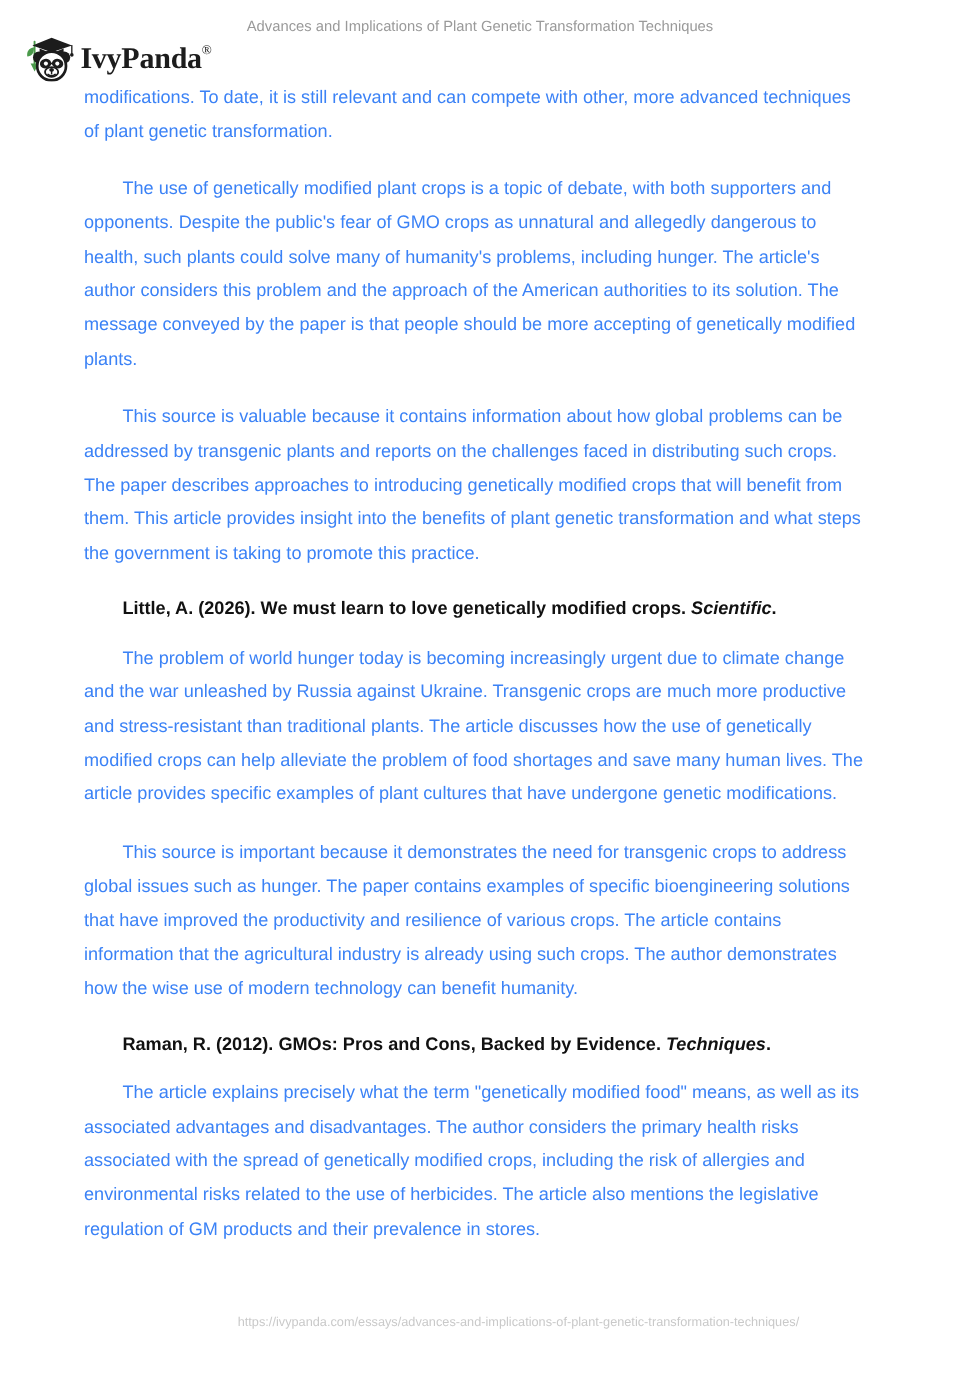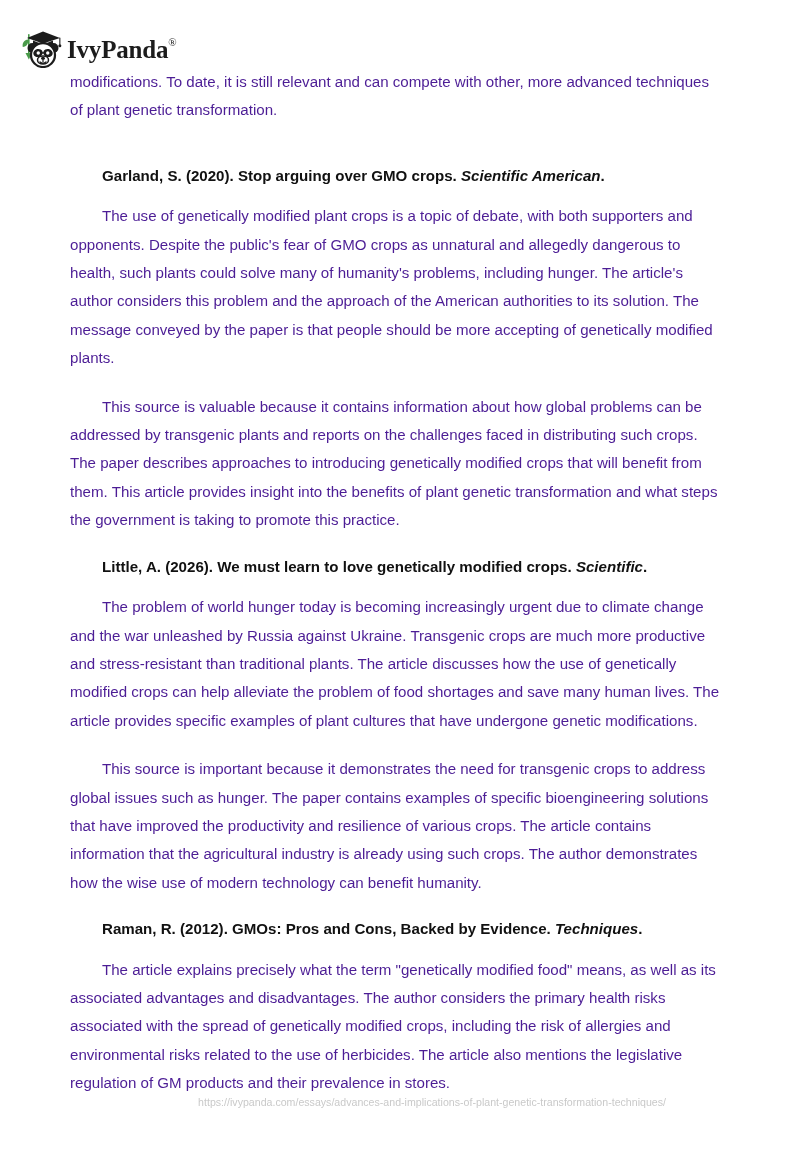--- a/index.html
+++ b/index.html
@@ -70,21 +70,21 @@
   
   .doc {
     position: absolute;
     left: 70px;
     top: 68px;
     width: 654px;
   }
   .para {
     font-size: 15.1px;
     line-height: 28.4px;
-    color: #4c1d95;
+    color: #3b82f6;
     text-align: left;
     margin: 0 0 10px 0;
     text-indent: 32px;
   }
   .para.no-indent {
     text-indent: 0;
   }
   .ref-heading {
     font-size: 15.1px;
     line-height: 28.4px;
@@ -156,29 +156,29 @@
           <ellipse cx="50" cy="64" rx="11" ry="8" fill="#ffffff" stroke="#1c1c1c" stroke-width="3"></ellipse>
           <ellipse cx="50" cy="60.5" rx="4" ry="3" fill="#1c1c1c"></ellipse>
           <rect x="48.8" y="62" width="2.4" height="6" fill="#1c1c1c"></rect>
           <path d="M44 68 Q50 73 56 68" fill="none" stroke="#1c1c1c" stroke-width="2.6" stroke-linecap="round"></path>
         </g>
       </svg>
     </span>
     <span class="brand-name"><span>IvyPanda</span><span class="reg">®</span></span>
   </div>
 
+  <div class="header-title">Advances and Implications of Plant Genetic Transformation Techniques</div>
 </div>
 
 <div class="doc">
 
   <p class="para no-indent">modifications. To date, it is still relevant and can compete with other, more advanced techniques of plant genetic transformation.</p>
 
   <div class="spacer-1"></div>
 
-  <p class="ref-heading"><span>Garland, S. (2020). Stop arguing over GMO crops. </span><span class="src">Scientific American</span><span>.</span></p>
   <p class="para">The use of genetically modified plant crops is a topic of debate, with both supporters and opponents. Despite the public's fear of GMO crops as unnatural and allegedly dangerous to health, such plants could solve many of humanity's problems, including hunger. The article's author considers this problem and the approach of the American authorities to its solution. The message conveyed by the paper is that people should be more accepting of genetically modified plants.</p>
   <div class="spacer-2"></div>
   <p class="para">This source is valuable because it contains information about how global problems can be addressed by transgenic plants and reports on the challenges faced in distributing such crops. The paper describes approaches to introducing genetically modified crops that will benefit from them. This article provides insight into the benefits of plant genetic transformation and what steps the government is taking to promote this practice.</p>
 
   <p class="ref-heading"><span>Little, A. (2026). We must learn to love genetically modified crops. </span><span class="src">Scientific</span><span>.</span></p>
   <p class="para">The problem of world hunger today is becoming increasingly urgent due to climate change and the war unleashed by Russia against Ukraine. Transgenic crops are much more productive and stress-resistant than traditional plants. The article discusses how the use of genetically modified crops can help alleviate the problem of food shortages and save many human lives. The article provides specific examples of plant cultures that have undergone genetic modifications.</p>
   <div class="spacer-2"></div>
   <p class="para">This source is important because it demonstrates the need for transgenic crops to address global issues such as hunger. The paper contains examples of specific bioengineering solutions that have improved the productivity and resilience of various crops. The article contains information that the agricultural industry is already using such crops. The author demonstrates how the wise use of modern technology can benefit humanity.</p>
 
   <p class="ref-heading"><span>Raman, R. (2012). GMOs: Pros and Cons, Backed by Evidence. </span><span class="src">Techniques</span><span>.</span></p>

